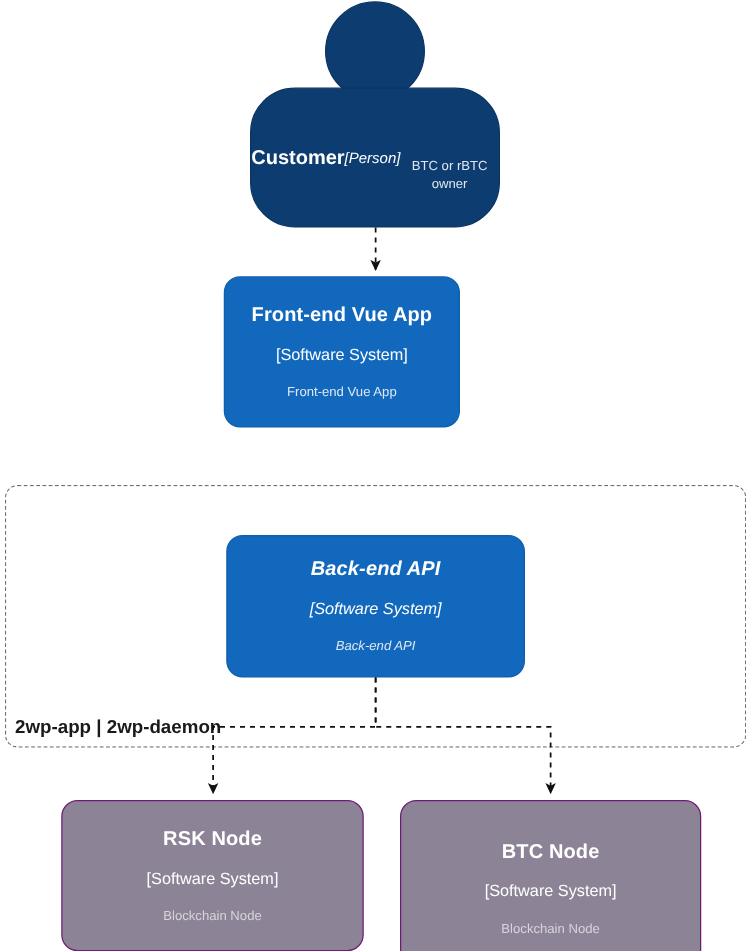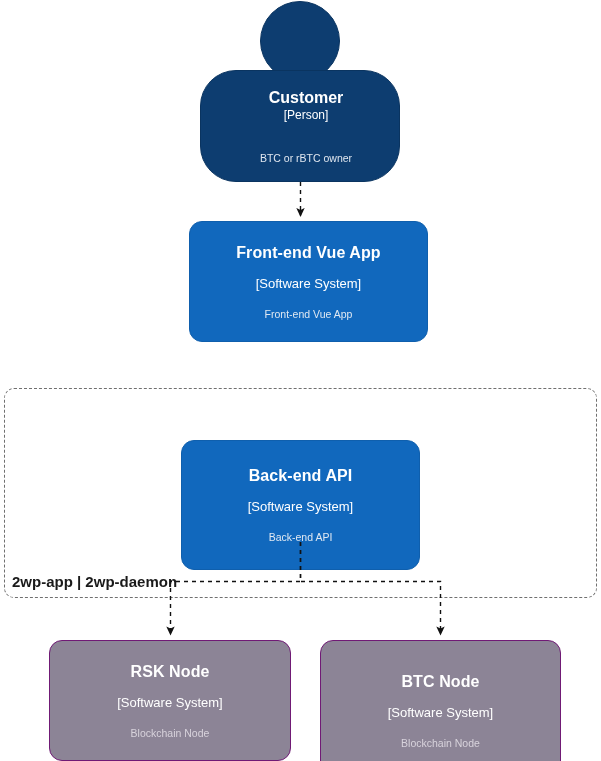--- a/index.html
+++ b/index.html
@@ -77,36 +77,36 @@
     border: 1px solid #0a3460;
     box-sizing: border-box;
   }
   .person .p-body {
     position: absolute;
     box-sizing: border-box;
     background: #0d3d70;
     border: 1px solid #0a3460;
     border-radius: 36px;
     display: flex;
-    flex-direction: column;
+    flex-direction: row;
     align-items: center;
     justify-content: center;
     text-align: center;
     color: #ffffff;
-    padding-left: 12px;
   }
   .person .p-title {
     font-size: 16px;
     font-weight: bold;
     line-height: 19px;
   }
   .person .p-type {
     font-size: 12px;
     line-height: 15px;
     margin-top: 1px;
+    font-style: italic;
   }
   .person .p-desc {
     font-size: 10.5px;
     line-height: 14px;
     margin-top: 28px;
     color: #dfe6ef;
   }
 
   
   .boundary {
@@ -153,32 +153,32 @@
 
   <div class="person" style="left:200px; top:0px; width:200px; height:183px;">
     <div class="p-head" style="left:60px; top:1px; width:80px; height:80px;"></div>
     <div class="p-body" style="left:0px; top:70px; width:200px; height:112px;">
       <div class="p-title">Customer</div>
       <div class="p-type">[Person]</div>
       <div class="p-desc">BTC or rBTC owner</div>
     </div>
   </div>
 
-  <div class="node software" style="left:189px; top:221px; width:239px; height:121px;">
+  <div class="node software" style="left:179px; top:221px; width:189px; height:121px;">
     <div class="n-title">Front-end Vue App</div>
     <div class="n-type">[Software System]</div>
     <div class="n-desc">Front-end Vue App</div>
   </div>
 
   <div class="boundary" style="left:4px; top:388px; width:593px; height:210px;"></div>
   <div class="boundary-label" style="left:12px; top:573px; width:300px;">
     <div class="b-name">2wp-app | 2wp-daemon</div>
   </div>
 
-  <div class="node software" style="left:181px; top:440px; width:239px; height:130px;">
+  <div class="node software" style="left:181px; top:428px; width:239px; height:114px;font-style:italic;">
     <div class="n-title">Back-end API</div>
     <div class="n-type">[Software System]</div>
     <div class="n-desc">Back-end API</div>
   </div>
 
   <div class="node blockchain" style="left:49px; top:640px; width:242px; height:121px;">
     <div class="n-title">RSK Node</div>
     <div class="n-type">[Software System]</div>
     <div class="n-desc">Blockchain Node</div>
   </div>

